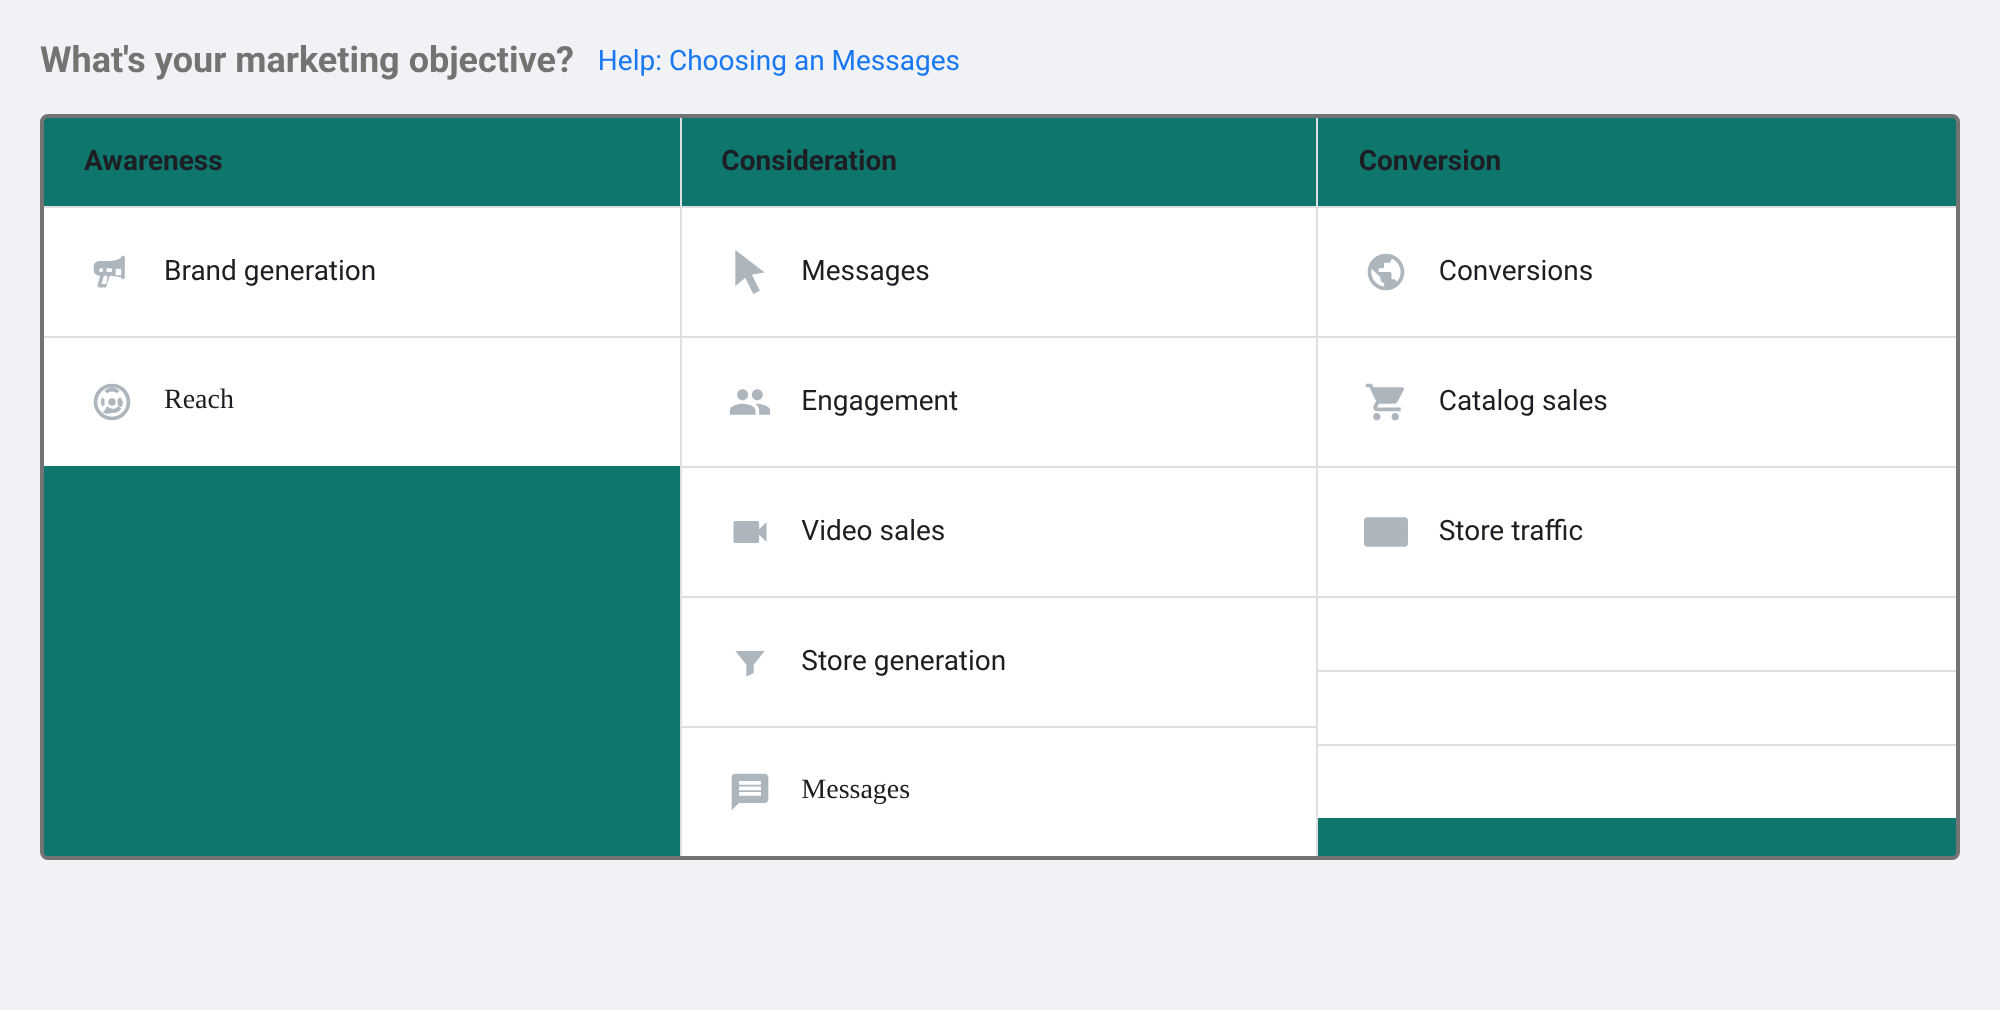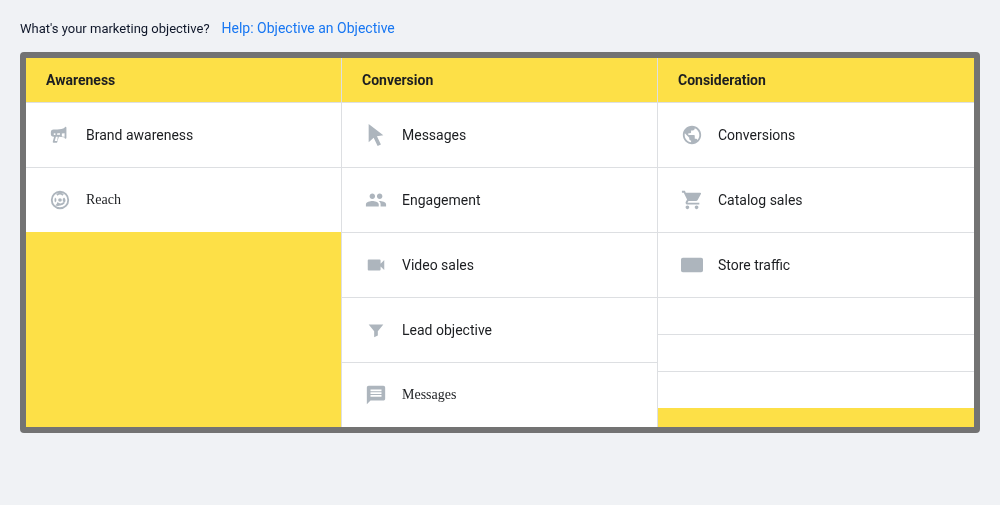--- a/index.html
+++ b/index.html
@@ -14,35 +14,35 @@
     }
 
     .page-header {
       display: flex;
       align-items: center;
       gap: 12px;
       margin-bottom: 16px;
     }
 
     .page-title {
-      font-size: 13px;
-      font-weight: 400;
-      color: #0f172a;
+      font-size: 18px;
+      font-weight: 700;
+      color: #737373;
     }
 
     .help-link {
       color: #1877f2;
       font-size: 14px;
       text-decoration: none;
       cursor: pointer;
     }
 
     .objectives-table {
-      background: #fde047;
-      border: 6px solid #737373;
+      background: #0f766e;
+      border: 2px solid #737373;
       border-radius: 4px;
       overflow: hidden;
       width: 100%;
     }
 
     .table-header {
       display: grid;
       grid-template-columns: 1fr 1fr 1fr;
       border-bottom: 1px solid #dddfe2;
     }
@@ -116,40 +116,40 @@
       font-size: 14px;
       color: #1c1e21;
       font-weight: 400;
     }
   </style>
 </head>
 <body>
 
 <div class="page-header">
   <h1 class="page-title">What's your marketing objective?</h1>
-  <a class="help-link" href="#">Help: Objective an Objective</a>
+  <a class="help-link" href="#">Help: Choosing an Messages</a>
 </div>
 
 <div class="objectives-table">
   <div class="table-header">
     <div class="col-header">Awareness</div>
+    <div class="col-header">Consideration</div>
     <div class="col-header">Conversion</div>
-    <div class="col-header">Consideration</div>
   </div>
 
   <div class="table-body">
 
     <div class="col-awareness">
       <div class="objective-item">
         <span class="icon">
           <svg viewBox="0 0 24 24" xmlns="http://www.w3.org/2000/svg">
             <path d="M18 3a1 1 0 0 0-1 1v.17C15.24 5.32 12.18 6 9 6H5a3 3 0 0 0-3 3v2a3 3 0 0 0 3 3h.54L4.1 19.35A1 1 0 0 0 5 20.5h3a1 1 0 0 0 .95-.68L10.76 14H11a23.6 23.6 0 0 1 6 .83V15a1 1 0 0 0 2 0V4a1 1 0 0 0-1-1zm-9 15.5H6.27l1.3-4.5H9.5zM6 12a1 1 0 0 1 0-2h1v2zm3 0V10h.43c.86 0 1.72.05 2.57.14V11.86C11.15 11.95 10.29 12 9.43 12zm5 1.67V10.33A21.78 21.78 0 0 1 17 10.17v3.66A21.78 21.78 0 0 1 14 13.67z"></path>
           </svg>
         </span>
-        <span class="item-label">Brand awareness</span>
+        <span class="item-label">Brand generation</span>
       </div>
       <div class="objective-item">
         <span class="icon">
           <svg viewBox="0 0 24 24" xmlns="http://www.w3.org/2000/svg">
             <path d="M12 2a10 10 0 1 0 10 10A10 10 0 0 0 12 2zm0 18a8 8 0 1 1 8-8 8 8 0 0 1-8 8zm0-10a2 2 0 1 0 2 2 2 2 0 0 0-2-2zm-6 2a6 6 0 0 1 .63-2.65l1.43 1.43a4 4 0 0 0 0 2.44L6.63 14.65A6 6 0 0 1 6 12zm2.34 4.24l-1.43 1.43A6 6 0 0 0 12 18a6 6 0 0 0 5.09-2.33l-1.43-1.43a4 4 0 0 1-6.32 0zm8.03-1.59l-1.43-1.43a4 4 0 0 0 0-2.44l1.43-1.43A6 6 0 0 1 18 12a6 6 0 0 1-.63 2.65zM9.33 7.24L7.9 5.81A6 6 0 0 1 12 4a6 6 0 0 1 4.1 1.81l-1.43 1.43a4 4 0 0 0-5.34 0z"></path>
           </svg>
         </span>
         <span class="item-label">Reach</span>
       </div>
     </div>
@@ -178,21 +178,21 @@
           </svg>
         </span>
         <span class="item-label">Video sales</span>
       </div>
       <div class="objective-item">
         <span class="icon">
           <svg viewBox="0 0 24 24" xmlns="http://www.w3.org/2000/svg">
             <path d="M4 6h16l-6 7.46V18l-4 2v-6.54z"></path>
           </svg>
         </span>
-        <span class="item-label">Lead objective</span>
+        <span class="item-label">Store generation</span>
       </div>
       <div class="objective-item">
         <span class="icon">
           <svg viewBox="0 0 24 24" xmlns="http://www.w3.org/2000/svg">
             <path d="M20 2H4c-1.1 0-2 .9-2 2v18l4-4h14c1.1 0 2-.9 2-2V4c0-1.1-.9-2-2-2zm-2 12H6v-2h12v2zm0-3H6V9h12v2zm0-3H6V6h12v2z"></path>
           </svg>
         </span>
         <span class="item-label">Messages</span>
       </div>
     </div>

